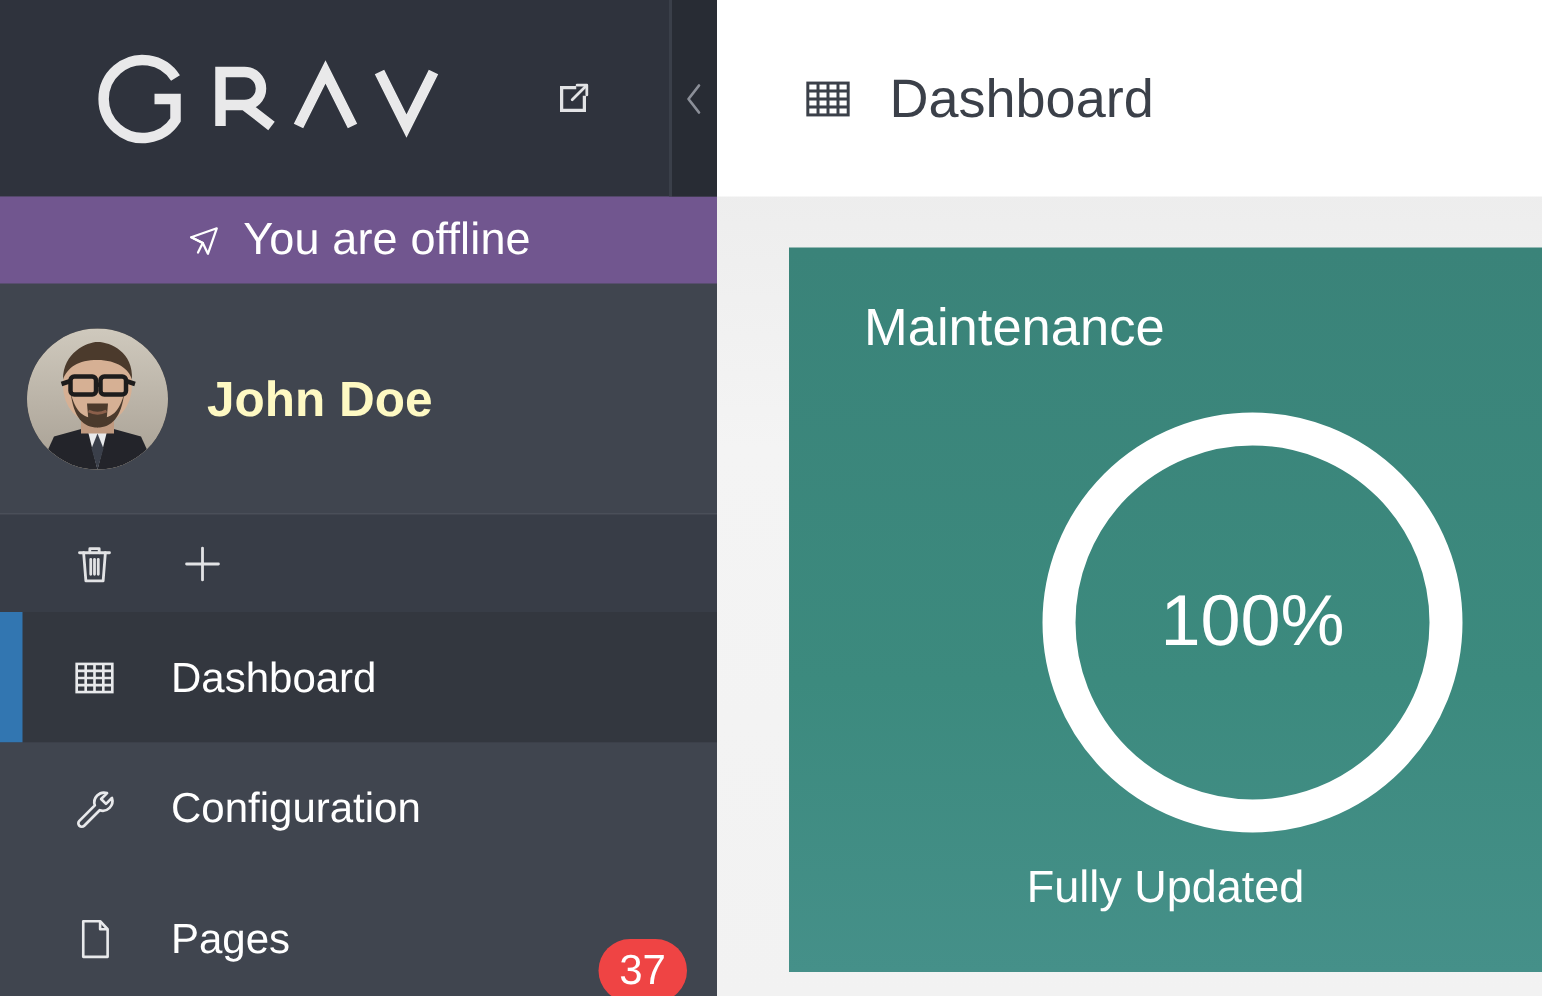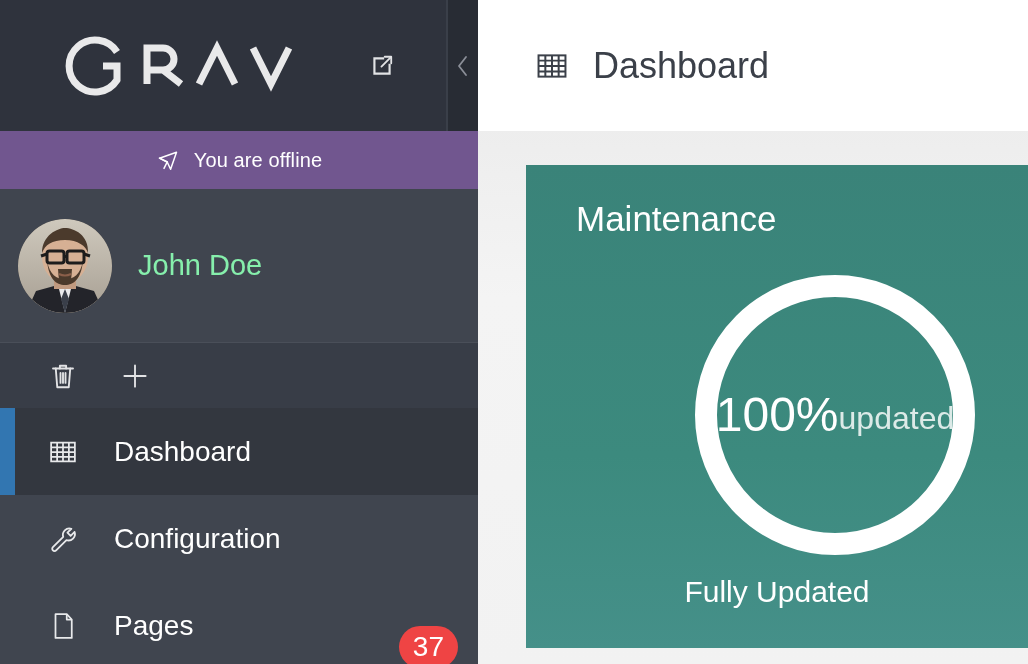--- a/index.html
+++ b/index.html
@@ -98,21 +98,21 @@
     align-items: center;
     justify-content: center;
     gap: 14px;
     color: #ffffff;
     z-index: 3;
   }
   .offline-banner .plane-icon {
     width: 24px; height: 24px; display: block;
   }
   .offline-text {
-    font-size: 20px;
+    font-size: 30px;
     font-weight: 400;
     letter-spacing: 0.1px;
     color: #ffffff;
   }
 
   
   .user-block {
     position: absolute;
     left: 0;
     top: 189px;
@@ -134,24 +134,24 @@
     position: relative;
   }
   .avatar svg { display: block; }
   .user-meta {
     margin-left: 26px;
     display: flex;
     flex-direction: column;
     justify-content: center;
   }
   .user-name {
-    font-size: 29px;
-    color: #86efac;
+    font-size: 33px;
+    color: #fef9c3;
     line-height: 1.25;
-    font-weight: 400;
+    font-weight: 700;
   }
   .user-role {
     font-size: 27px;
     color: #a2a6ad;
     line-height: 1.25;
     font-weight: 400;
   }
 
   
   .quick-toolbar {
@@ -490,21 +490,20 @@
 
     <div class="maint-panel">
       <span class="maint-title">Maintenance</span>
 
       <div class="donut-wrap">
         <svg class="donut-svg" width="290" height="290" viewBox="0 0 290 290">
           <circle cx="145" cy="145" r="129" fill="none" stroke="#ffffff" stroke-width="22"></circle>
         </svg>
         <div class="donut-center">
           <span class="donut-pct">100%</span>
-          <span class="donut-sub">updated</span>
         </div>
       </div>
 
       <div class="maint-status">Fully Updated</div>
     </div>
 
   </div>
 </div>
 
 </body></html>

